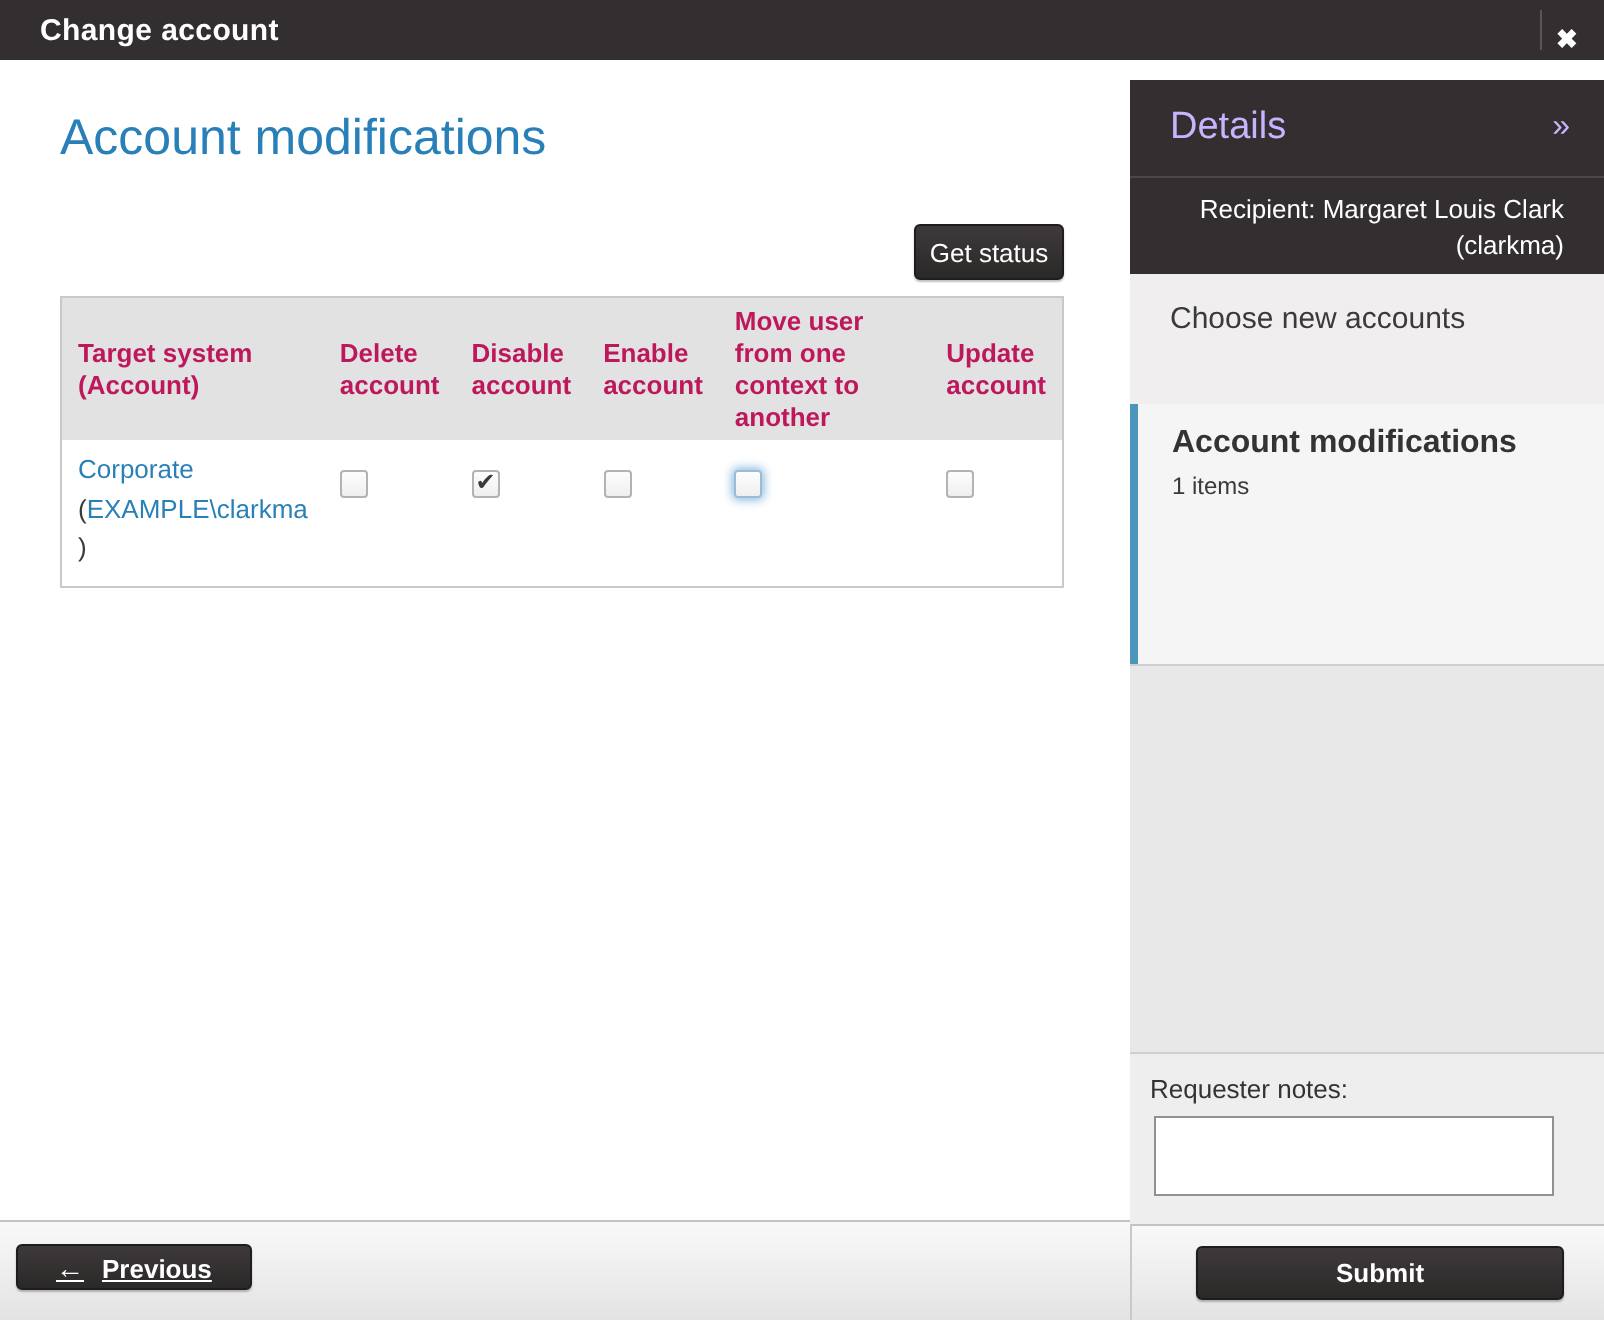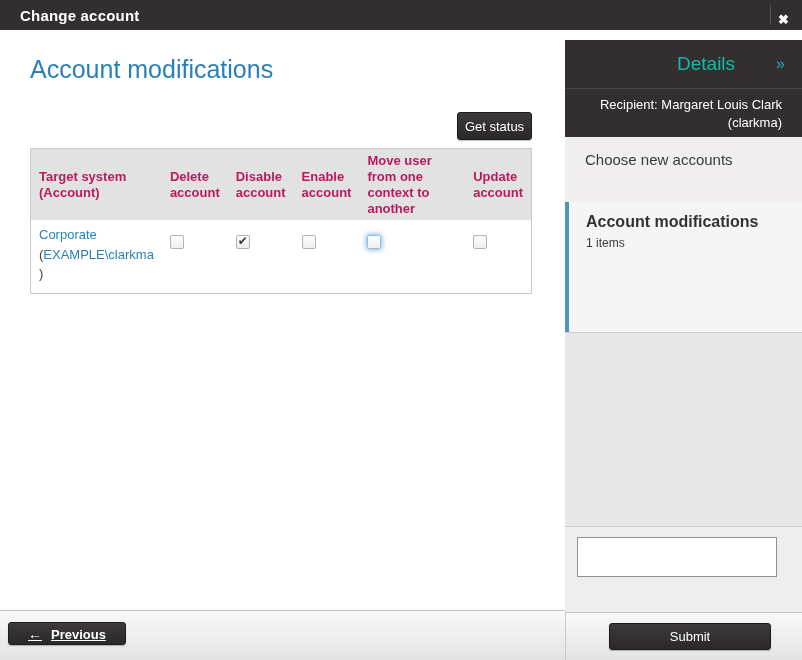--- a/index.html
+++ b/index.html
@@ -65,30 +65,30 @@
     position:absolute; left:0; top:610px; width:565px; height:50px;
     background:linear-gradient(#f9f9f9,#e3e3e3); border-top:1px solid #c3c3c3;
   }
   .prev-btn { position:absolute; left:8px; top:11px; height:23px; padding:0 19px; font-weight:bold;text-decoration:underline; }
   .prev-btn .arrow { margin-right:9px; font-size:14px; }
   .sidebar-footer {
     height:48px; background:linear-gradient(#f9f9f9,#e3e3e3);
     border-top:1px solid #c3c3c3; border-left:1px solid #c9c9c9;
     display:flex; align-items:center; justify-content:center;
   }
-  .submit-btn { width:162px; height:27px; font-weight:normal;margin-left:12px; }
+  .submit-btn { width:184px; height:27px; font-weight:bold;margin-left:12px; }
 
   
   .sidebar {
     position:absolute; left:565px; top:40px; width:237px; height:620px;
     display:flex; flex-direction:column;
   }
   .details-header {
-    height:48px; background:#332f30; color:#14b8a6; flex:none;
-    display:flex; align-items:center; justify-content:flex-end;
+    height:48px; background:#332f30; color:#c4b5fd; flex:none;
+    display:flex; align-items:center; justify-content:space-between;
     padding:0 17px 0 20px; font-size:19px;gap:41px;
   }
   .expand-icon { font-size:16px; cursor:pointer; }
   .recipient-section {
     height:49px; flex:none; background:#332f30; color:#fff;
     border-top:1px solid #4b4748; font-size:13px; line-height:1.42;
     padding:7px 20px 0;
     text-align:right;
   }
   .choose-section {
@@ -191,19 +191,20 @@
   <div class="choose-section">Choose new accounts</div>
 
   <div class="mods-panel">
     <div class="mods-panel-heading">Account modifications</div>
     <div class="mods-panel-count">1 items</div>
   </div>
 
   <div class="gray-spacer"></div>
 
   <div class="requester-section">
+    <label class="requester-label">Requester notes:</label>
     <textarea class="notes-textarea" style=""></textarea>
   </div>
 
   <div class="sidebar-footer">
     <button class="dark-btn submit-btn">Submit</button>
   </div>
 </aside>
 
 </body></html>

